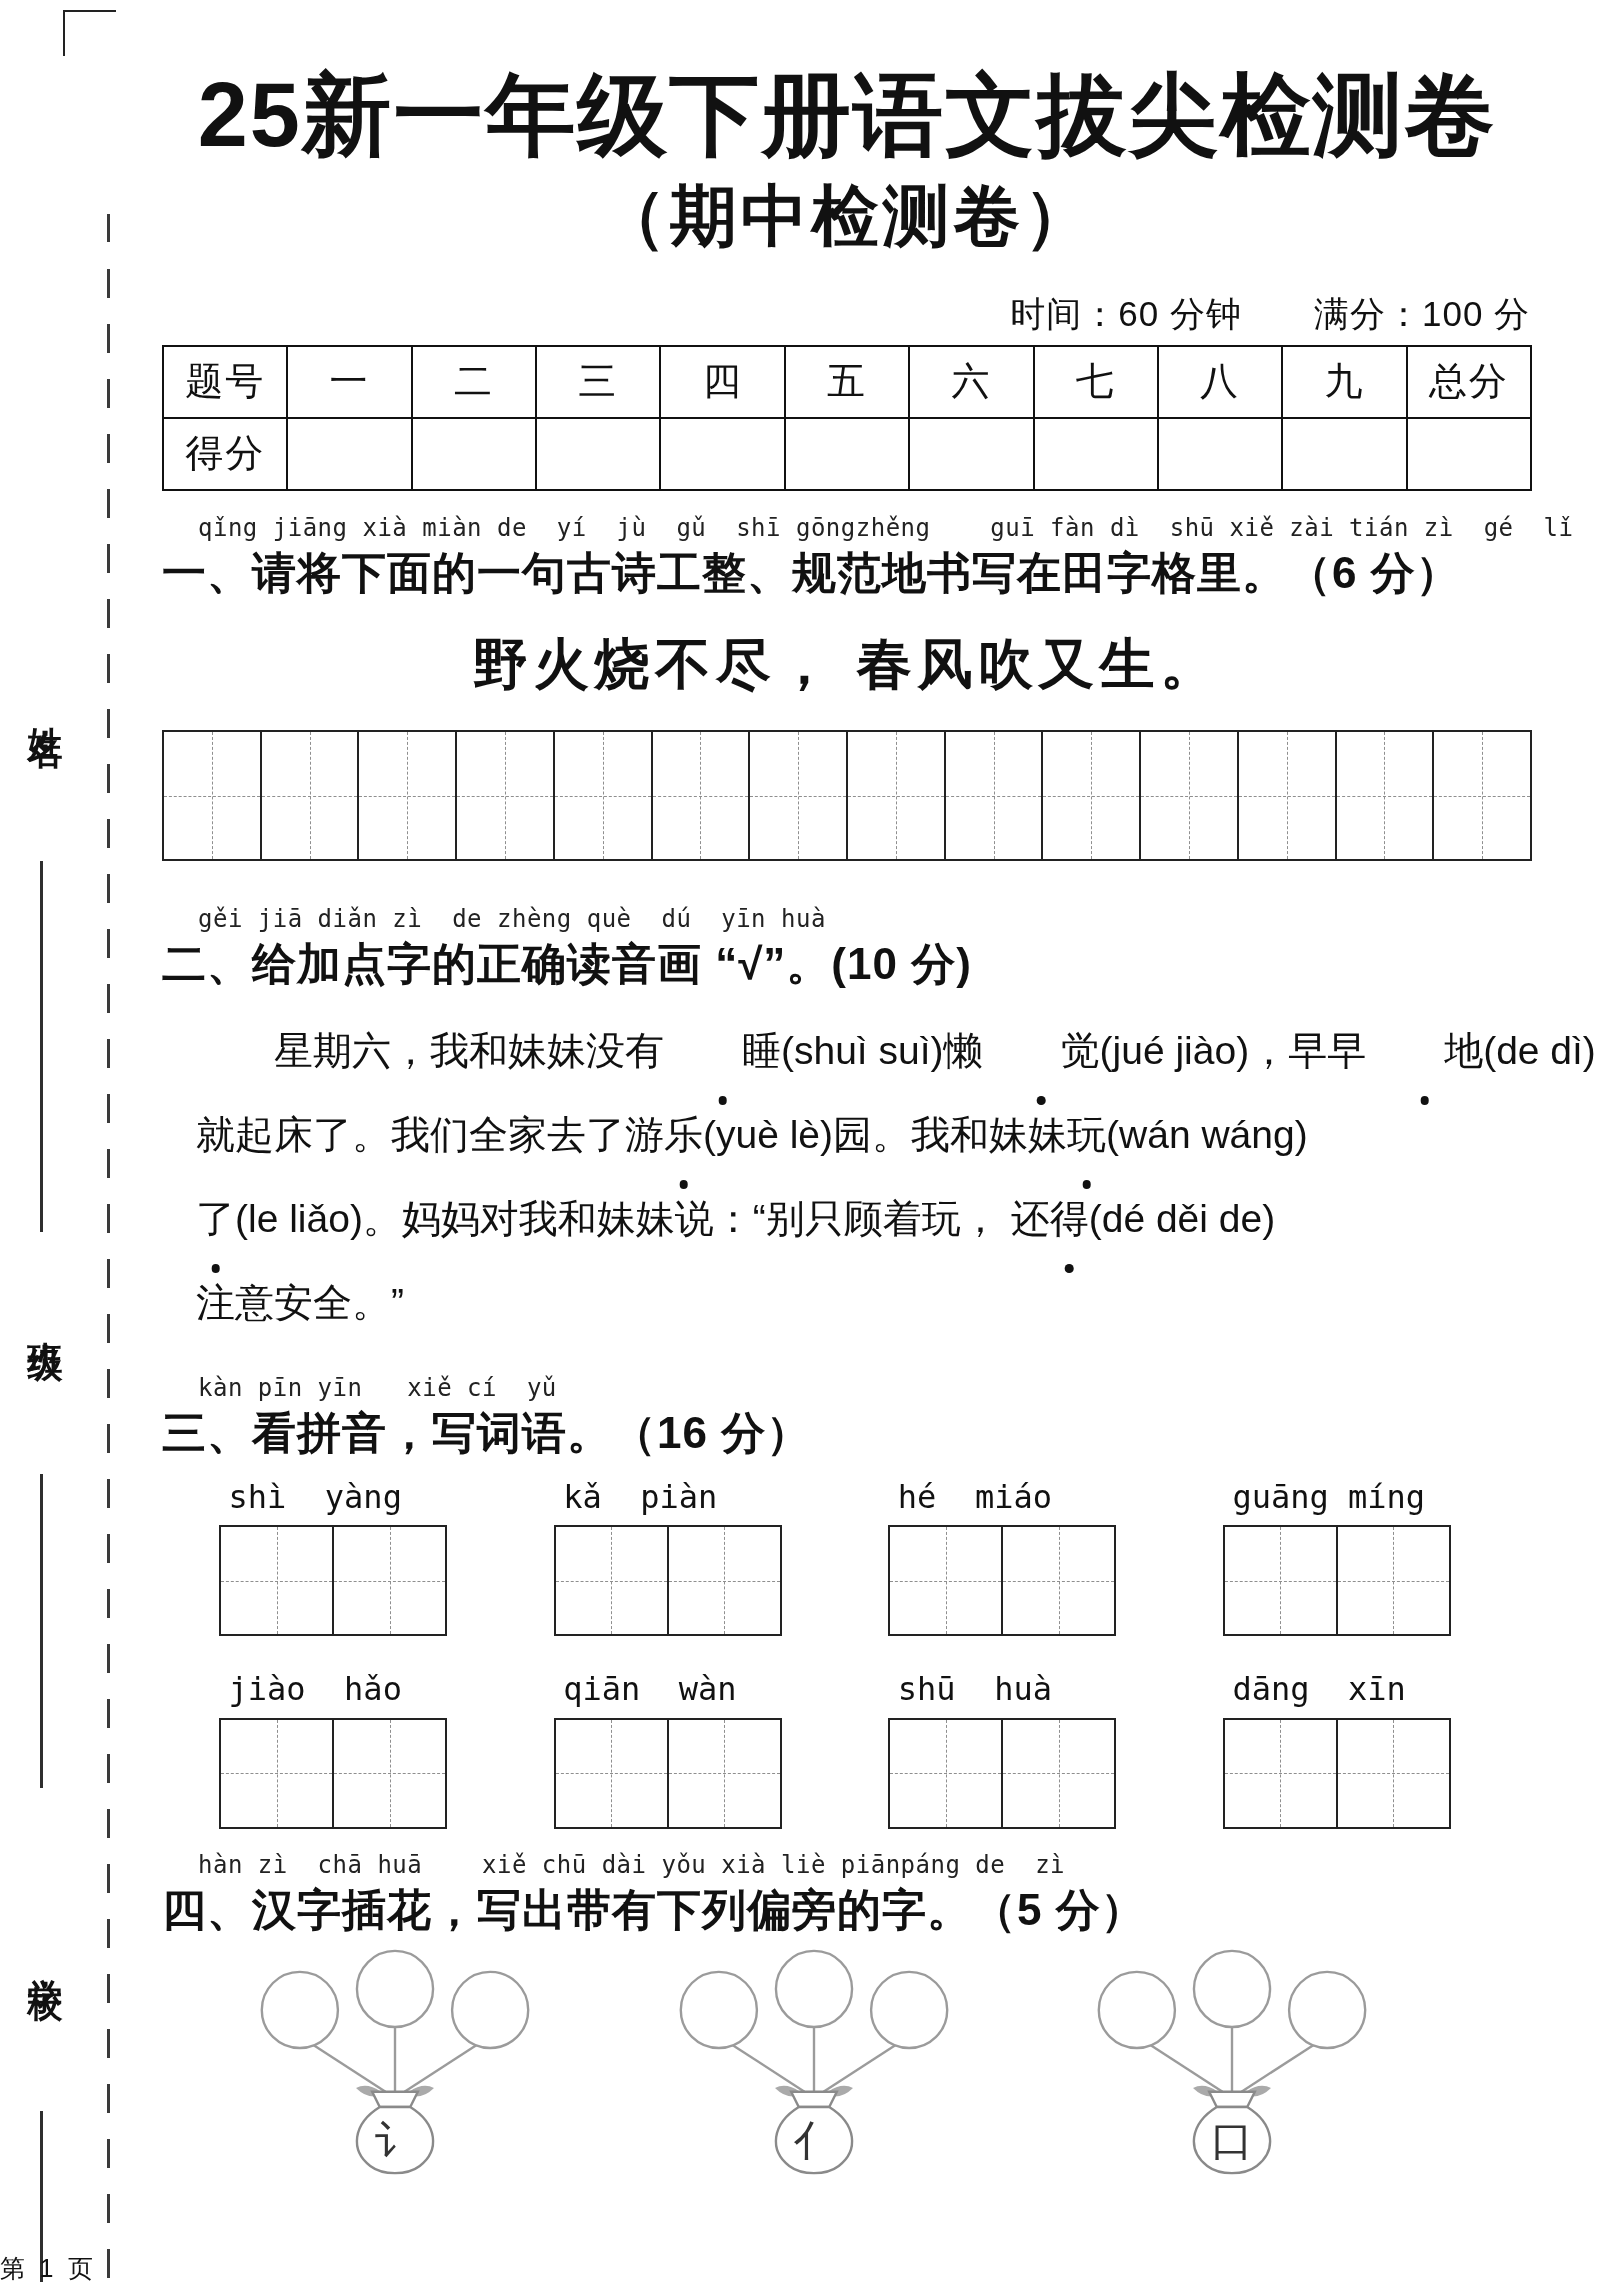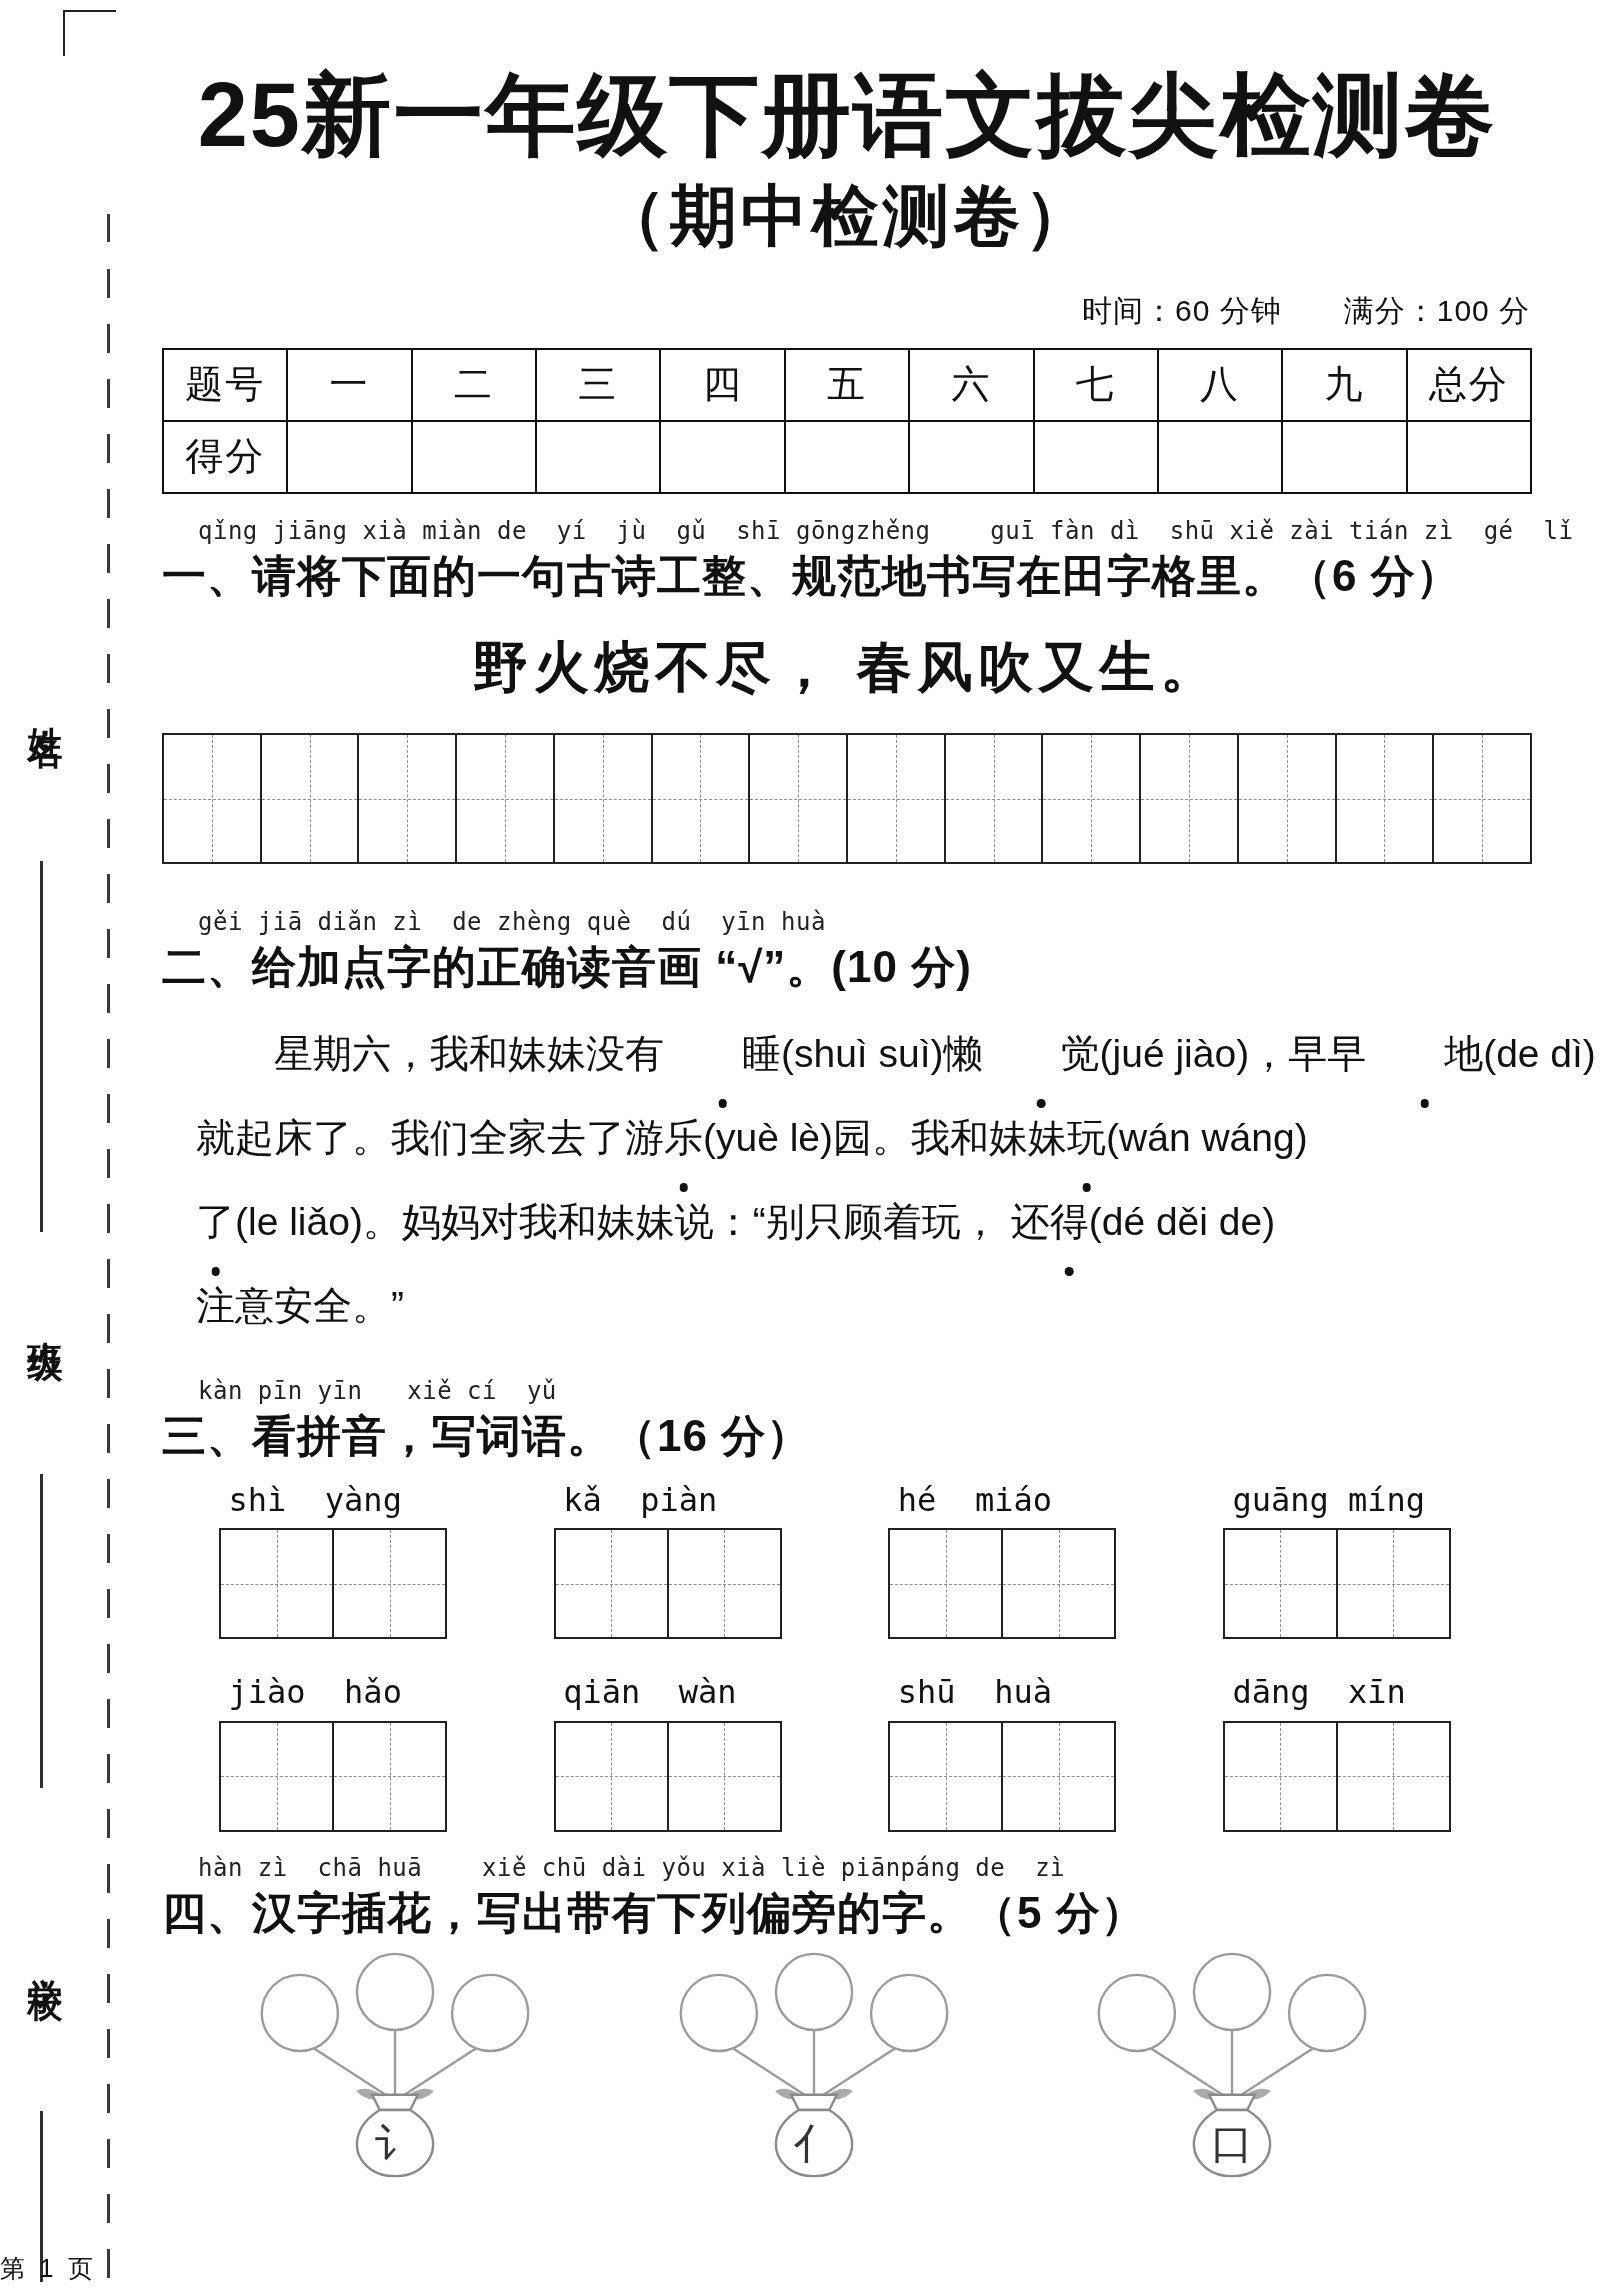--- a/index.html
+++ b/index.html
@@ -31,25 +31,25 @@
 
   .title{
     margin-top:65px;text-align:center;
     font-size:90px;font-weight:900;letter-spacing:1.9px;line-height:1.12;
   }
   .subtitle{
     margin-top:5.7px;text-align:center;
     font-size:67px;font-weight:900;letter-spacing:3.8px;
   }
   .time-info{
-    margin-top:28.5px;text-align:right;font-size:30px;letter-spacing:1px;padding-right:1.9px;
+    margin-top:28.5px;text-align:right;font-size:35px;letter-spacing:1px;padding-right:1.9px;
   }
 
   table.score-table{
-    margin-top:16px;width:100%;border-collapse:collapse;table-layout:fixed;border-radius:6px;
+    margin-top:7px;width:100%;border-collapse:collapse;table-layout:fixed;border-radius:6px;
   }
   table.score-table td{
     border:2.9px solid #111;height:68px;text-align:center;
     font-size:38px;letter-spacing:1.9px;
   }
 
   .sec-pinyin{
     margin-left:36px;font-family:"DejaVu Sans Mono","Liberation Mono",monospace;
     font-size:24px;color:#222;white-space:pre;letter-spacing:0.5px;
   }

